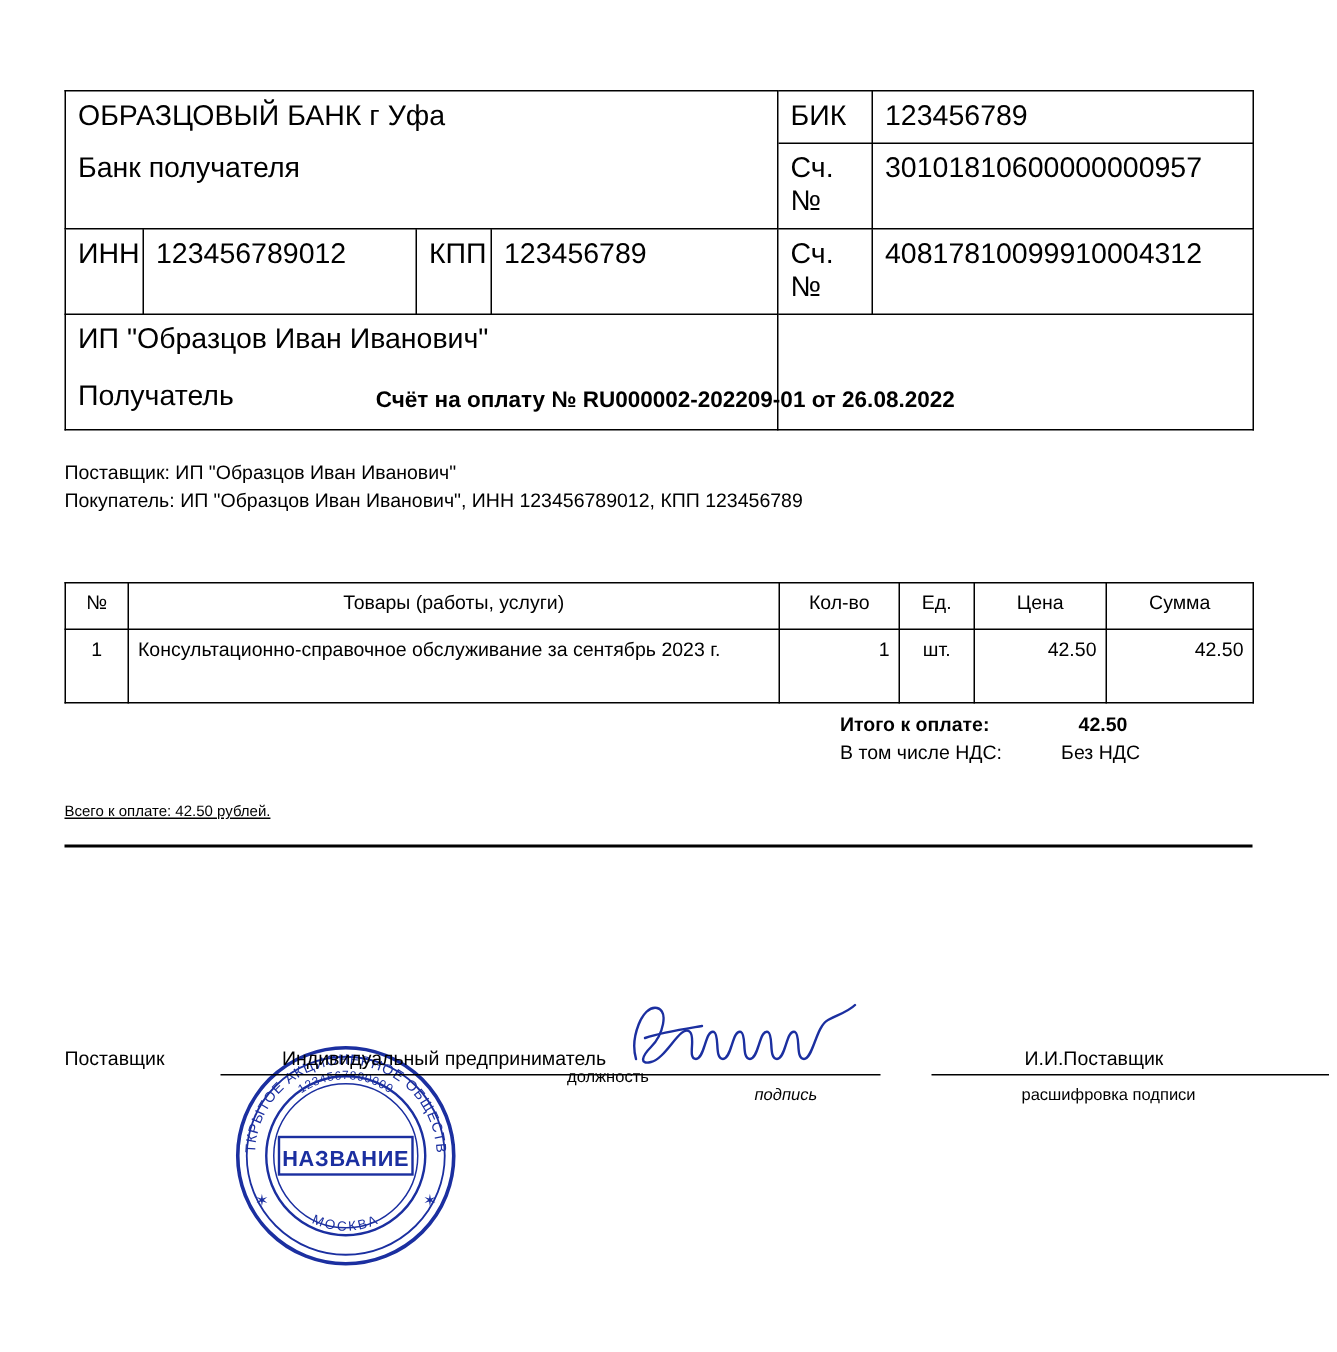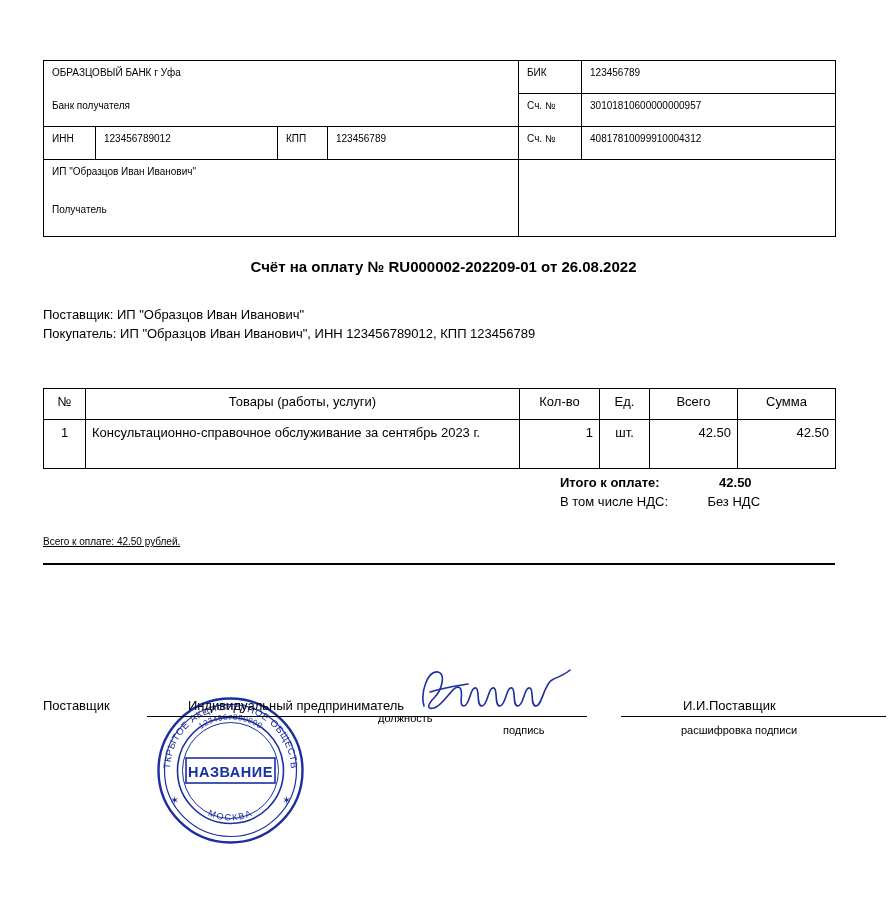--- a/index.html
+++ b/index.html
@@ -28,21 +28,21 @@
     left: 43px;
     top: 60px;
     width: 792px;
     border-collapse: collapse;
     table-layout: fixed;
   }
   .bank-table td {
     border: 1px solid #000000;
     padding: 6px 8px;
     vertical-align: top;
-    font-size: 10px;
+    font-size: 19px;
     height: 20px;
   }
   .cell-label-small {
     font-size: 12px;
   }
   .no-border-bottom { border-bottom: none !important; }
   .no-border-top { border-top: none !important; }
 
   
   .invoice-title {
@@ -191,20 +191,21 @@
     position: absolute;
     left: 335px;
     top: 14px;
     font-size: 11px;
   }
   .cap-2 {
     position: absolute;
     left: 460px;
     top: 26px;
     font-size: 11px;
+    font-style: italic;
   }
   .cap-3 {
     position: absolute;
     left: 638px;
     top: 26px;
     font-size: 11px;
   }
 
   
   .signature-svg {
@@ -288,21 +289,21 @@
       <col style="width:50px">
       <col style="width:88px">
       <col style="width:98px">
     </colgroup>
     <thead>
       <tr>
         <th>№</th>
         <th>Товары (работы, услуги)</th>
         <th>Кол-во</th>
         <th>Ед.</th>
-        <th>Всего</th>
+        <th>Цена</th>
         <th>Сумма</th>
       </tr>
     </thead>
     <tbody>
       <tr>
         <td class="num items-row-td">1</td>
         <td class="name items-row-td">Консультационно-справочное обслуживание за сентябрь 2023 г.</td>
         <td class="qty items-row-td">1</td>
         <td class="unit items-row-td">шт.</td>
         <td class="price items-row-td">42.50</td>

